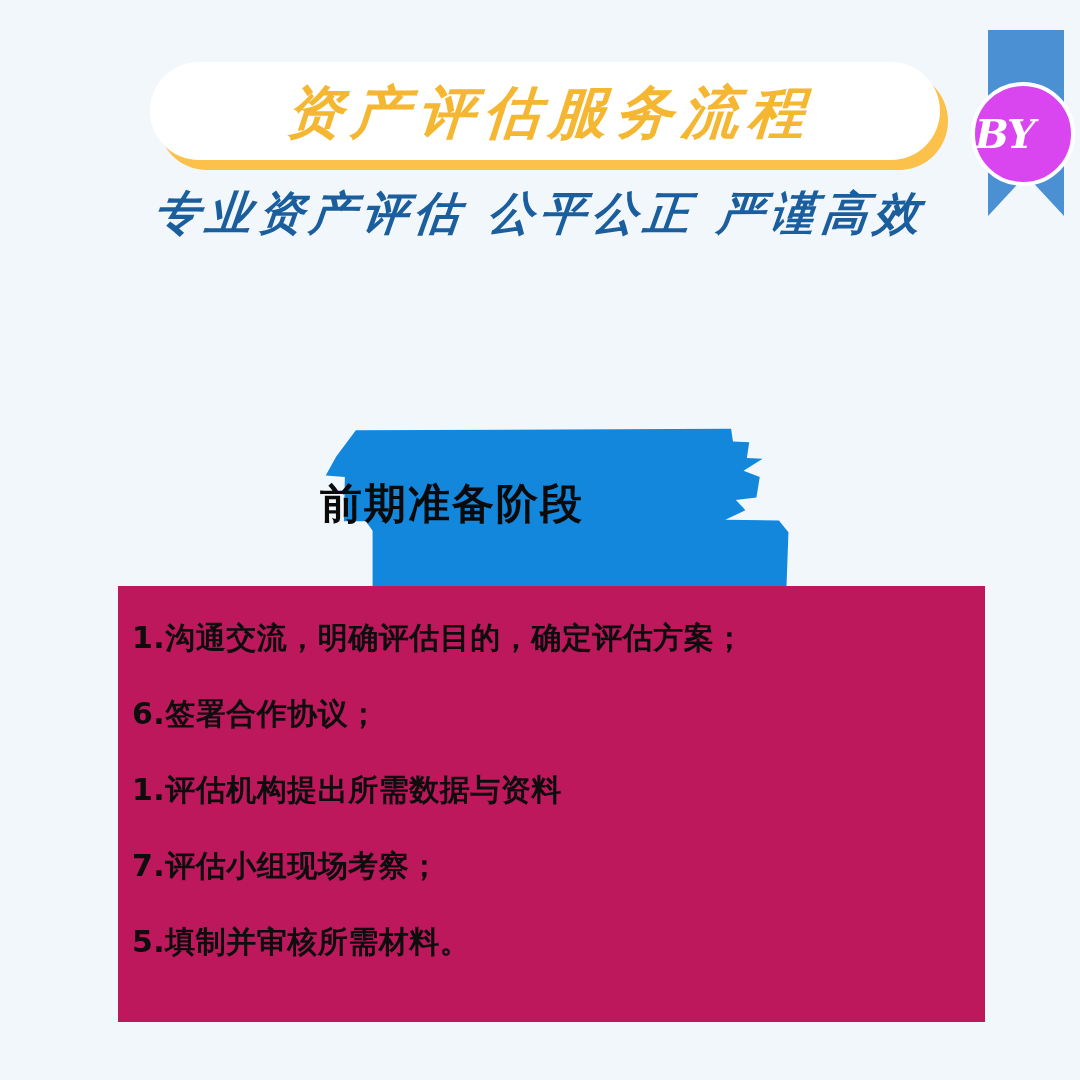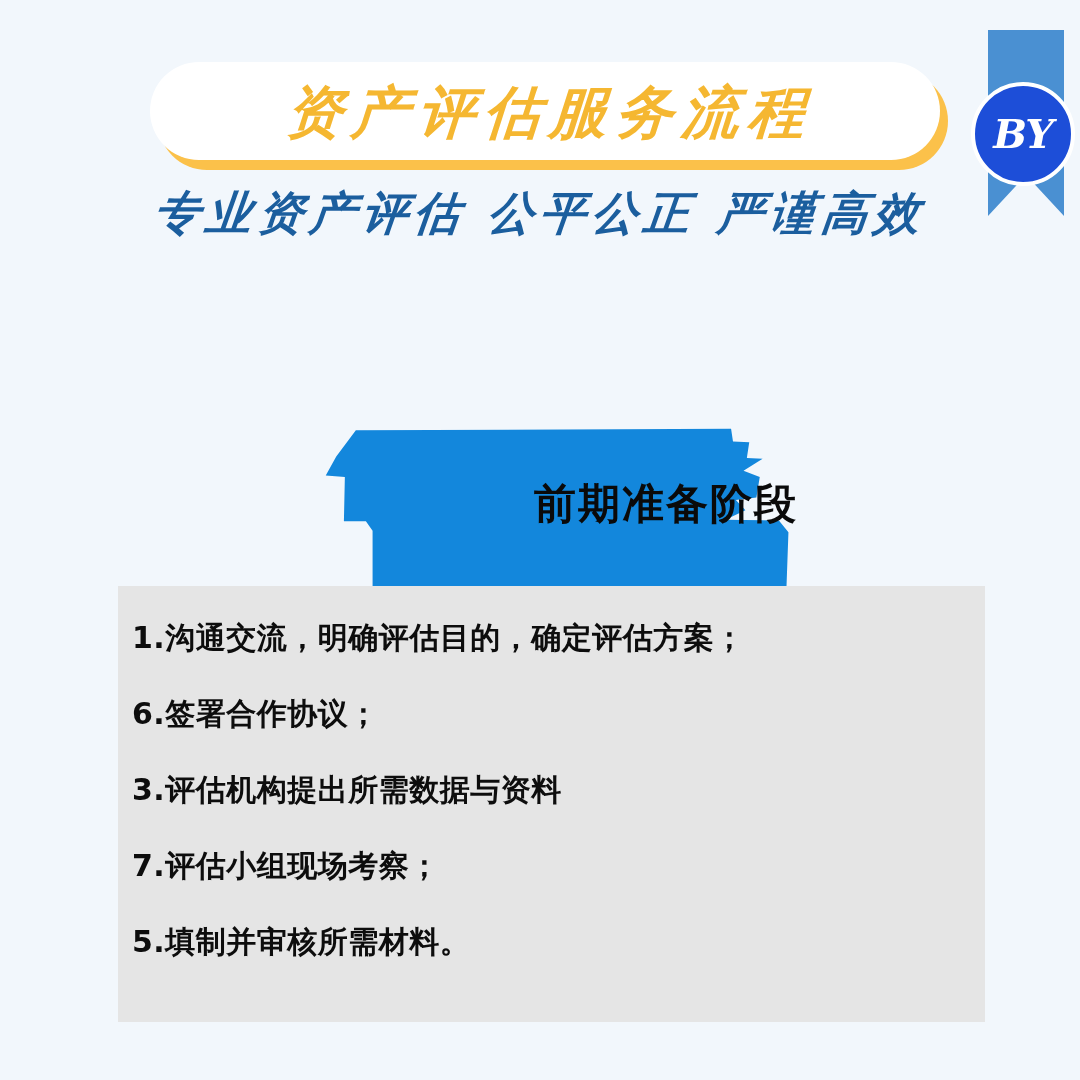--- a/index.html
+++ b/index.html
@@ -83,25 +83,24 @@
     clip-path: polygon(0 0, 100% 0, 100% 100%, 50% 78%, 0 100%);
   }
   .ribbon-circle {
     position: absolute;
     left: -17px;
     top: 52px;
     width: 104px;
     height: 104px;
     border-radius: 50%;
     border: 4px solid #ffffff;
-    background: #1d4ed8;
+    background: #d946ef;
     box-sizing: border-box;
     display: flex;
     align-items: center;
-    justify-content: center;
   }
   .ribbon-initials {
     font-family: "DejaVu Serif", serif;
     font-size: 40px;
     font-weight: 700;
     font-style: italic;
     color: #ffffff;
     letter-spacing: -1px;
     line-height: 1;
   }
@@ -166,38 +165,38 @@
       11.0% 100%, 11.0% 65.0%,
       9.6% 59.0%, 5.0% 59.0%,
       5.2% 31.0%, 1.2% 30.0%
     );
   }
   .stage-label {
     position: absolute;
     left: 0;
     top: 55px;
     width: 478px;
-    text-align: right;
+    text-align: left;
     font-family: "DejaVu Sans", sans-serif;
     font-size: 42px;
     font-weight: 700;
     color: #0a0a0a;
     letter-spacing: 2px;
     line-height: 1;
     white-space: nowrap;
   }
 
   
   .content-panel {
     position: absolute;
     left: 118px;
     top: 586px;
     width: 867px;
     height: 436px;
-    background: #e5e5e5;
+    background: #be185d;
     padding: 34px 30px 0 14px;
     box-sizing: border-box;
   }
   .step-list {
     list-style: none;
     margin: 0;
     padding: 0;
   }
   .step-item {
     font-family: "DejaVu Sans", sans-serif;
@@ -238,19 +237,19 @@
 
   <div class="stage-banner">
     <div class="stage-shape"></div>
     <div class="stage-label">前期准备阶段</div>
   </div>
 
   <div class="content-panel">
     <ul class="step-list">
       <li class="step-item">1.沟通交流，明确评估目的，确定评估方案；</li>
       <li class="step-item">6.签署合作协议；</li>
-      <li class="step-item">3.评估机构提出所需数据与资料</li>
+      <li class="step-item">1.评估机构提出所需数据与资料</li>
       <li class="step-item">7.评估小组现场考察；</li>
       <li class="step-item">5.填制并审核所需材料。</li>
     </ul>
   </div>
 
 </div>
 
 </body></html>

